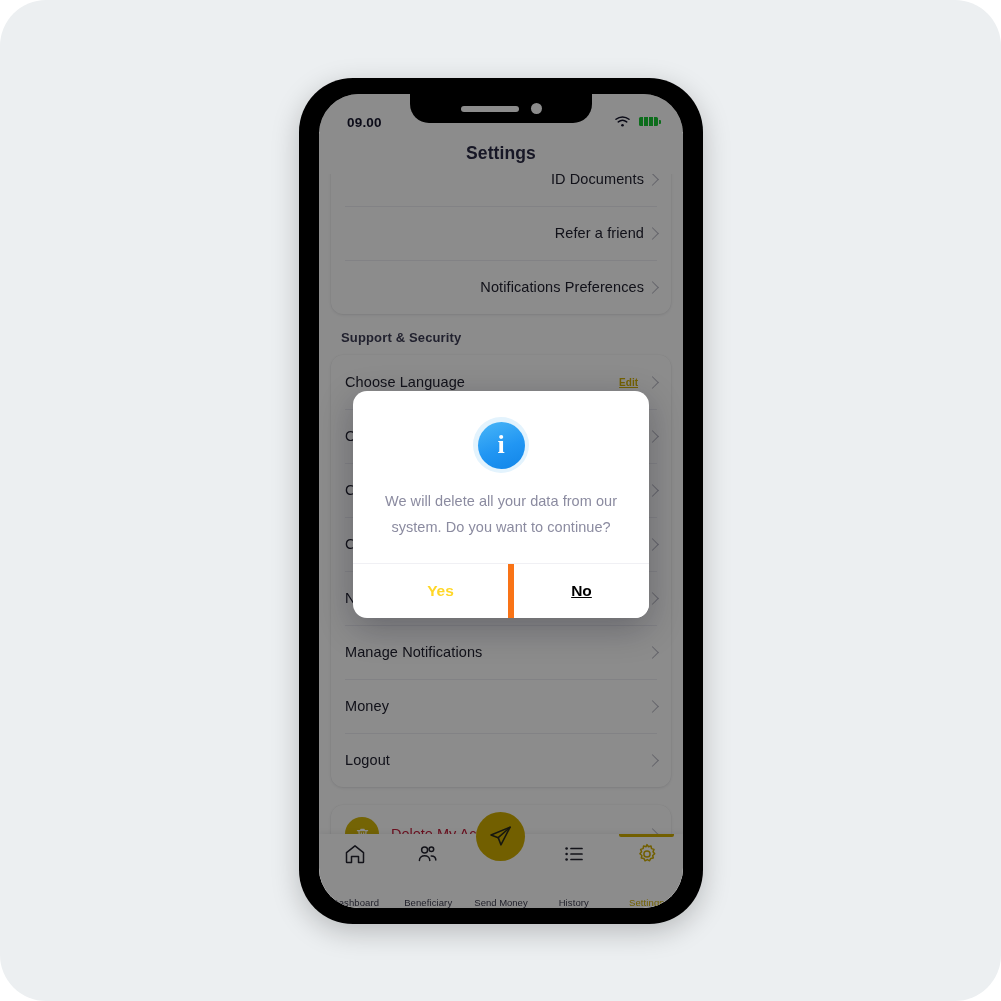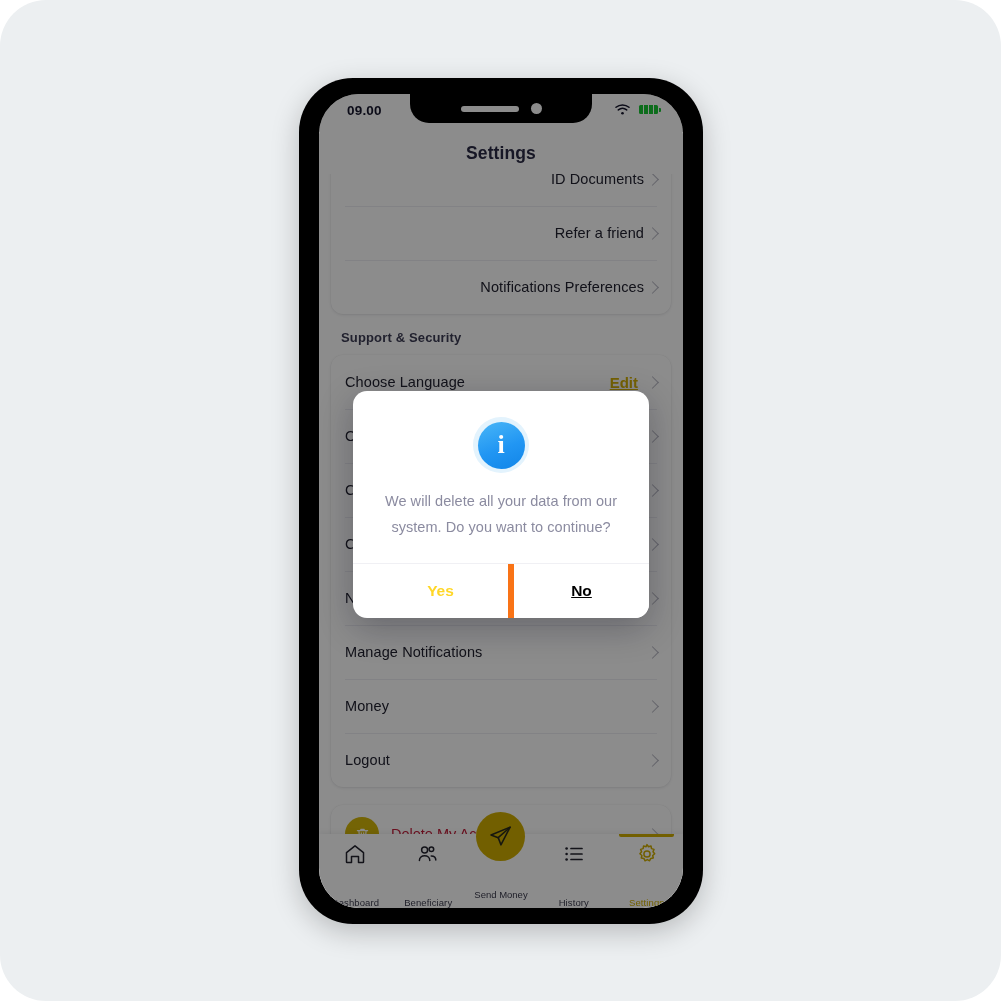--- a/index.html
+++ b/index.html
@@ -49,21 +49,21 @@
     position: absolute;
     inset: 0;
     background: rgba(0,0,0,0.45);
     z-index: 40;
     pointer-events: none;
   }
 
   
   #status-bar {
     position: absolute;
-    left: 0; top: 0;
+    left: 0; top: 12px;
     width: 364px;
     height: 38px;
     z-index: 12;
   }
   #status-time {
     position: absolute;
     left: 28px; top: 9px;
     font-size: 13.5px;
     font-weight: bold;
     color: #14142b;
@@ -176,21 +176,21 @@
     height: 1px;
     background: #ededf2;
   }
   .row-label {
     font-size: 14.5px;
     color: #222230;
     letter-spacing: .1px;
     flex: 1;
   }
   .row-action {
-    font-size: 15px;
+    font-size: 10px;
     font-weight: 600;
     color: #d4b106;
     margin-right: 6px;
     text-decoration: underline;
   }
   .chev {
     width: 9px; height: 9px;
     border-right: 1.9px solid #b7b7c2;
     border-top: 1.9px solid #b7b7c2;
     transform: rotate(45deg);
@@ -261,21 +261,21 @@
   .nav-item.active .nav-label { color: #cfae00; }
   .nav-item.active::before {
     content: "";
     position: absolute;
     top: 0; left: 9px; right: 9px;
     height: 3px;
     background: #cfae00;
     border-radius: 0 0 2px 2px;
   }
   .nav-icon { width: 24px; height: 24px; display:block; }
-  .nav-item.center { justify-content: flex-end; padding-bottom: 8px; }
+  .nav-item.center { justify-content: flex-end; }
   #fab {
     position: absolute;
     top: -22px;
     width: 49px; height: 49px;
     border-radius: 50%;
     background: #cfae00;
     display: flex;
     align-items: center;
     justify-content: center;
   }

